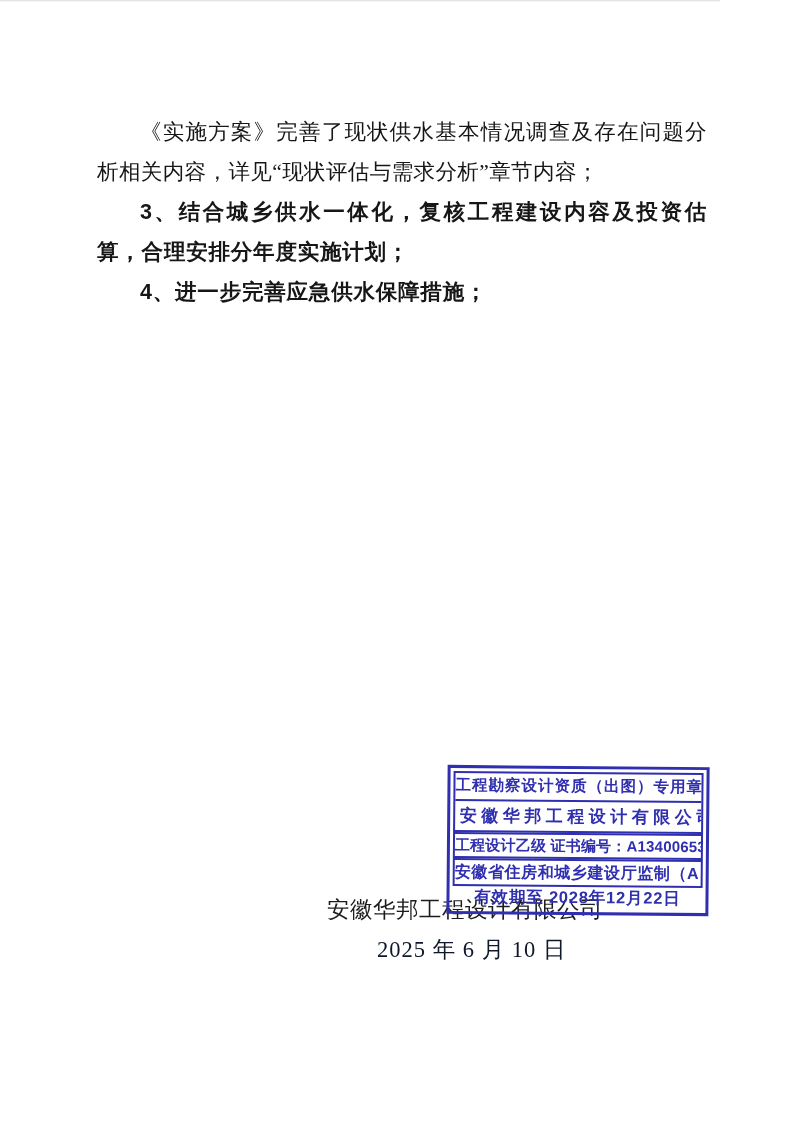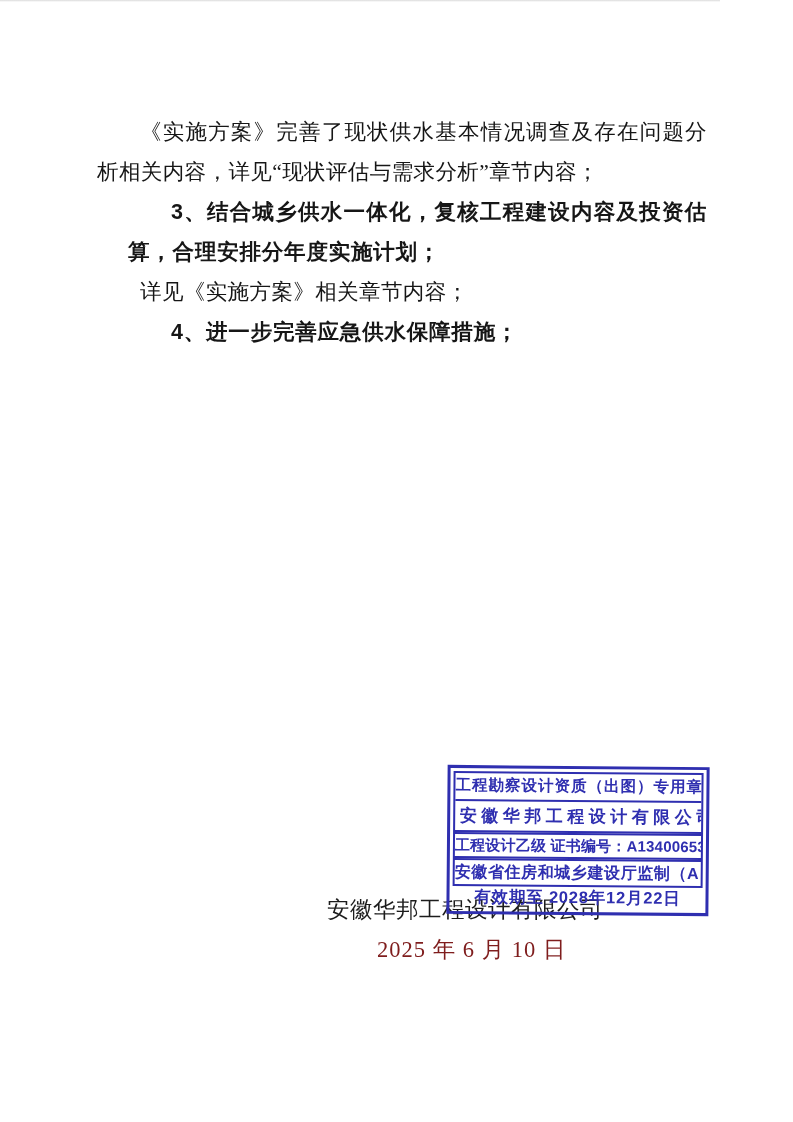--- a/index.html
+++ b/index.html
@@ -36,38 +36,37 @@
   }
   .para {
     margin: 0;
     text-indent: 2em;
     letter-spacing: 0.4px;
   }
   .para.bold {
     font-weight: bold;
     font-family: "Liberation Sans", "DejaVu Sans", sans-serif;
     letter-spacing: 0.8px;
-    margin-left: 31px;
   }
   
   .sig-company {
     position: absolute;
     left: 327px;
     top: 894px;
     font-size: 22.5px;
     color: #1c1c1c;
     letter-spacing: 0.5px;
     white-space: nowrap;
   }
   .sig-date {
     position: absolute;
     left: 377px;
     top: 934px;
     font-size: 22.5px;
-    color: #7f1d1d;
+    color: #0f172a;
     letter-spacing: 1px;
     white-space: nowrap;
   }
   
   .stamp {
     position: absolute;
     left: 447px;
     top: 766px;
     width: 262px;
     height: 149px;
@@ -119,21 +118,20 @@
 </head>
 <body>
 
 <div class="page">
 
   <div class="scan-edge"></div>
 
   <div class="content">
     <p class="para">《实施方案》完善了现状供水基本情况调查及存在问题分析相关内容，详见“现状评估与需求分析”章节内容；</p>
     <p class="para bold">3、结合城乡供水一体化，复核工程建设内容及投资估算，合理安排分年度实施计划；</p>
-    <p class="para">详见《实施方案》相关章节内容；</p>
     <p class="para bold">4、进一步完善应急供水保障措施；</p>
   </div>
 
   <div class="sig-company">安徽华邦工程设计有限公司</div>
   <div class="sig-date">2025 年 6 月 10 日</div>
 
   <div class="stamp">
     <div class="stamp-group">
       <div class="stamp-row stamp-row1">工程勘察设计资质（出图）专用章</div>
       <div class="stamp-row stamp-row2">安徽华邦工程设计有限公司</div>

